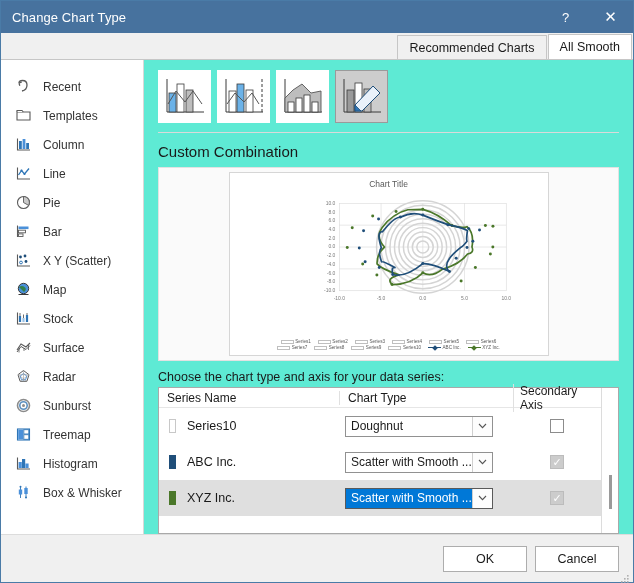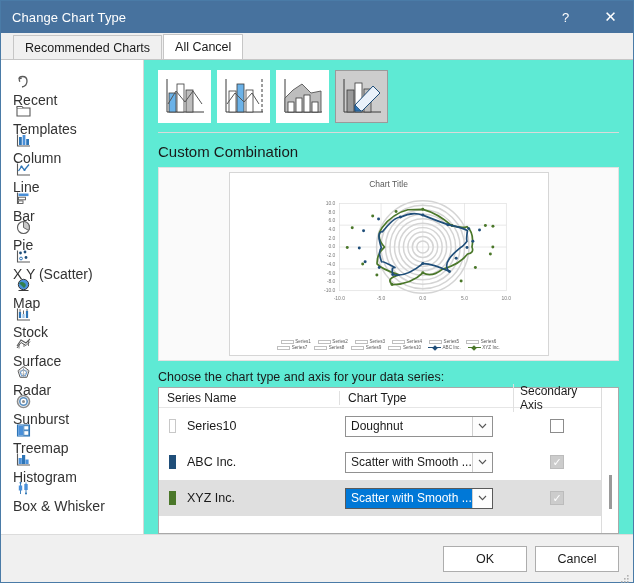--- a/index.html
+++ b/index.html
@@ -32,21 +32,21 @@
     width: 45px; height: 32px;
     display: flex; align-items: center; justify-content: center;
     color: #ffffff; font-size: 13px; cursor: default;
   }
   .tb-btn.close { font-size: 15px; }
 
   
   .tabstrip {
     flex: 0 0 26px; height: 26px;
     background: #f0f0f0; position: relative;
-    padding-left: 12px; display: flex; align-items: flex-end;
+    padding-left: 12px; display: flex; align-items: flex-end; justify-content: flex-end;
   }
   .tab {
     height: 24px; padding: 0 11px;
     display: flex; align-items: center;
     font-size: 12.5px; color: #1a1a1a;
     background: #f0f0f0;
     border: 1px solid #c6c6c6; border-bottom: none;
     border-radius: 1px 1px 0 0;
     margin-right: 1px; cursor: default;
   }
@@ -60,24 +60,23 @@
   }
   
   .sidebar {
     width: 143px; flex: 0 0 143px;
     background: #ffffff;
     border-right: 1px solid #d8d8d8;
     padding-top: 12px;
     overflow: hidden;
   }
   .side-item {
-    height: 29px; display: flex; 
-    padding-left: 12px; font-size: 14px; color: #333333;
+    height: 29px; display: flex; align-items: center;
+    padding-left: 12px; font-size: 12px; color: #333333;
     cursor: default;
-    flex-direction: column;
   }
   .side-ico {
     width: 20px; height: 20px; margin-right: 10px;
     flex: 0 0 20px; display: flex; align-items: center; justify-content: center;
   }
   .side-label { white-space: nowrap; }
 
   
   .main {
     flex: 1 1 auto; min-width: 0;
@@ -235,21 +234,21 @@
   <div class="titlebar">
     <div class="titlebar-text">Change Chart Type</div>
     <div class="titlebar-buttons">
       <div class="tb-btn">?</div>
       <div class="tb-btn close">✕</div>
     </div>
   </div>
 
   <div class="tabstrip">
     <div class="tab">Recommended Charts</div>
-    <div class="tab active">All Cancel</div>
+    <div class="tab active">All Smooth</div>
   </div>
 
   <div class="body">
 
     <div class="sidebar">
 
       <div class="side-item">
         <span class="side-ico">
           <svg width="17" height="17" viewBox="0 0 17 17">
               <path d="M4 5 Q4 2.5 7.5 2.5 Q12 2.5 12 7 Q12 12 7 13" fill="none" stroke="#5a5a5a" stroke-width="1.3"></path>
@@ -289,37 +288,37 @@
               <circle cx="6.5" cy="5.5" r="1.1" fill="#2e75b6"></circle>
               <circle cx="9.5" cy="9" r="1.1" fill="#2e75b6"></circle>
             </svg>
         </span>
         <span class="side-label">Line</span>
       </div>
 
       <div class="side-item">
         <span class="side-ico">
           <svg width="17" height="17" viewBox="0 0 17 17">
+              <circle cx="8.5" cy="8.5" r="6" fill="#fff" stroke="#5a5a5a" stroke-width="1.1"></circle>
+              <path d="M8.5 8.5 L8.5 2.5 A6 6 0 0 1 13.6 11.4 Z" fill="#c9c9c9" stroke="#5a5a5a" stroke-width=".9"></path>
+            </svg>
+        </span>
+        <span class="side-label">Pie</span>
+      </div>
+
+      <div class="side-item">
+        <span class="side-ico">
+          <svg width="17" height="17" viewBox="0 0 17 17">
               <path d="M2.5 2.5 L2.5 14" stroke="#5a5a5a" stroke-width="1.1" fill="none"></path>
               <rect x="3.5" y="3.5" width="10" height="2.6" fill="#4a90d9"></rect>
               <rect x="3.5" y="7.2" width="7" height="2.6" fill="#fff" stroke="#5a5a5a" stroke-width=".9"></rect>
               <rect x="3.5" y="10.9" width="4.5" height="2.6" fill="#fff" stroke="#5a5a5a" stroke-width=".9"></rect>
             </svg>
         </span>
         <span class="side-label">Bar</span>
-      </div>
-
-      <div class="side-item">
-        <span class="side-ico">
-          <svg width="17" height="17" viewBox="0 0 17 17">
-              <circle cx="8.5" cy="8.5" r="6" fill="#fff" stroke="#5a5a5a" stroke-width="1.1"></circle>
-              <path d="M8.5 8.5 L8.5 2.5 A6 6 0 0 1 13.6 11.4 Z" fill="#c9c9c9" stroke="#5a5a5a" stroke-width=".9"></path>
-            </svg>
-        </span>
-        <span class="side-label">Pie</span>
       </div>
 
 
       <div class="side-item">
         <span class="side-ico">
           <svg width="17" height="17" viewBox="0 0 17 17">
               <path d="M2.5 2.5 L2.5 14 L15 14" stroke="#5a5a5a" stroke-width="1.1" fill="none"></path>
               <circle cx="5.5" cy="5" r="1.4" fill="#1f4e79"></circle>
               <circle cx="10" cy="4" r="1.4" fill="#1f4e79"></circle>
               <circle cx="6" cy="10.5" r="1.4" fill="#fff" stroke="#2e75b6" stroke-width="1"></circle>

